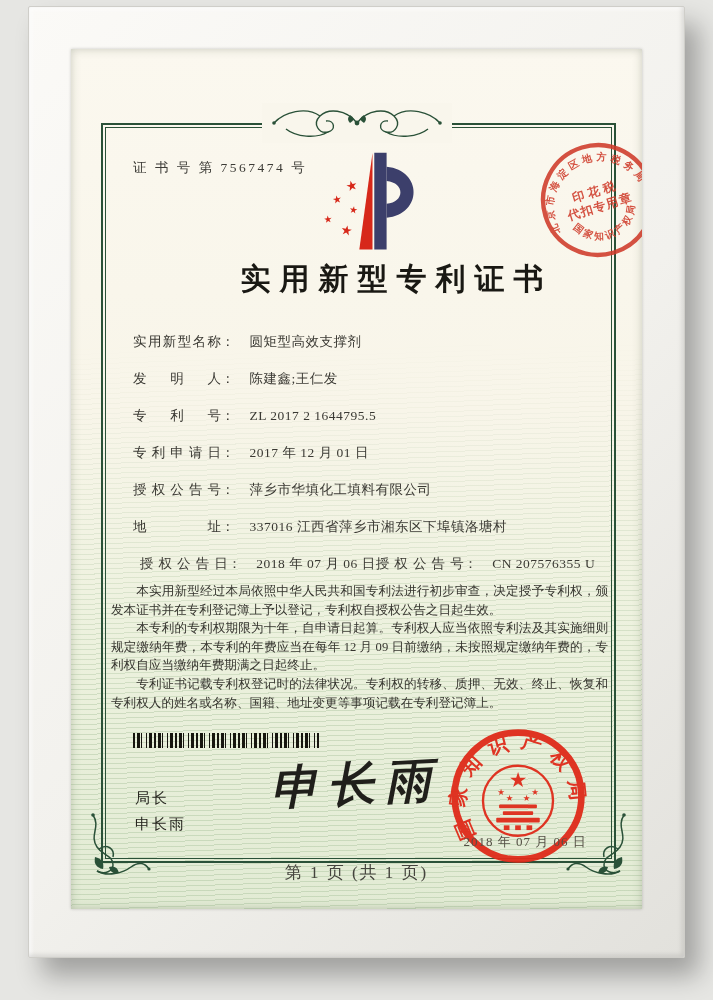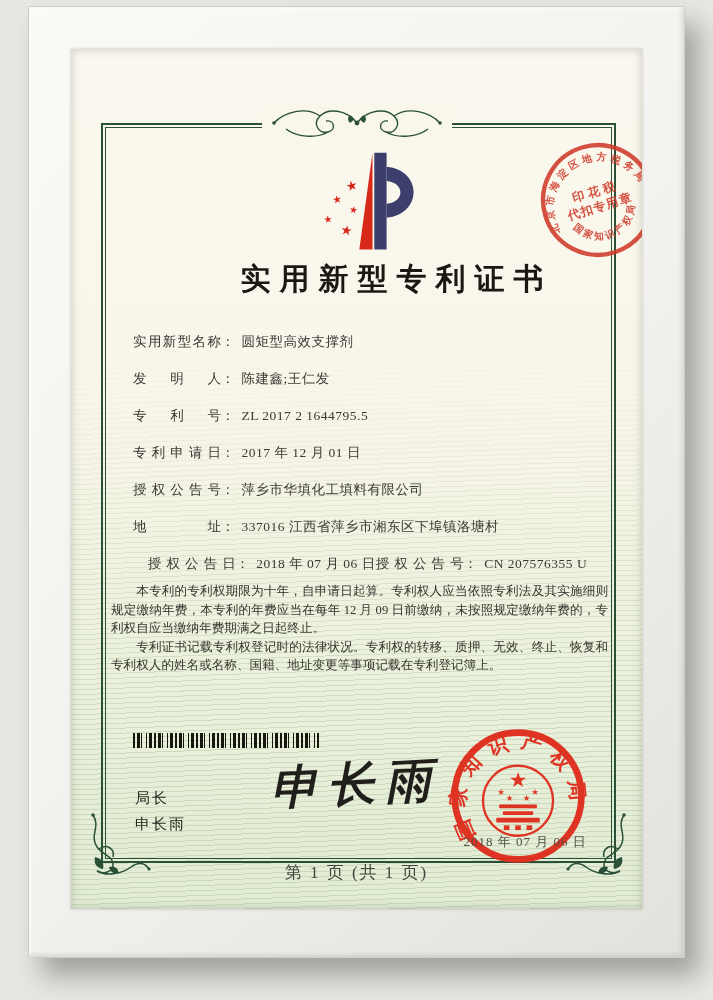--- a/index.html
+++ b/index.html
@@ -42,21 +42,21 @@
   .orn-br{right:12px;bottom:32px;transform:scaleX(-1);}
   
   .cert-line{position:absolute;top:110px;left:62px;font-size:13.5px;letter-spacing:2.5px;color:#3c3b36;}
   .logo{position:absolute;top:94px;left:232px;width:132px;height:118px;}
   .title{position:absolute;top:210px;left:0;width:100%;text-align:center;
     font-size:30px;font-weight:bold;letter-spacing:9px;color:#191813;margin-left:40px;}
   .fields{position:absolute;top:284px;left:62px;right:40px;font-size:13.5px;color:#3a3933;}
   .frow{margin-bottom:19px;display:flex;align-items:baseline;line-height:18px;}
   .flabel{display:inline-block;width:88px;text-align:justify;text-align-last:justify;flex:0 0 88px;}
   .fcolon{margin-right:7px;}
-  .fvalue{letter-spacing:.5px;}
+  .fvalue{letter-spacing:.5px;margin-left:8px;}
   .frow-split{display:flex;justify-content:center;}
   .fcell{display:flex;align-items:baseline;}
   .paras{position:absolute;top:533px;left:40px;right:34px;font-size:12.6px;line-height:18.6px;color:#35342e;text-align:justify;}
   .paras p{margin:0;text-indent:2em;}
   
   .barcode{position:absolute;top:684px;left:62px;width:186px;height:15px;
     background:repeating-linear-gradient(90deg,#17160f 0 2px,transparent 2px 4px,#17160f 4px 7px,transparent 7px 8px,#17160f 8px 9px,transparent 9px 13px,#17160f 13px 14px,transparent 14px 16px,#17160f 16px 19px,transparent 19px 21px);}
   .officer{position:absolute;top:736px;left:64px;font-size:15px;color:#26251f;line-height:26px;letter-spacing:2px;}
   .signature{position:absolute;top:704px;left:150px;width:270px;text-align:center;
     font-size:47px;color:#201f1b;transform:rotate(-3deg);letter-spacing:10px;
@@ -118,20 +118,21 @@
         </g>
         <g fill="#2a5138">
           <path d="M8,44 q10,2 8,12 q-10,-2 -8,-12z"></path>
           <path d="M22,54 q8,-2 10,6 q-8,2 -10,-6z"></path>
           <circle cx="6" cy="2" r="1.8"></circle>
             <circle cx="62" cy="56" r="1.6"></circle>
         </g>
       </svg>
     </div>
 
+    <div class="cert-line">证 书 号 第 7567474 号</div>
 
     <div class="tax-stamp">
       <svg width="122" height="122" viewBox="0 0 100 100">
         <defs>
           <path id="taxTop" d="M14,70 A38.5,38.5 0 1 1 86,70"></path>
           <path id="taxBottom" d="M23,64 A29,29 0 0 0 77,64"></path>
         </defs>
         <circle cx="50" cy="50" r="45" fill="none" stroke="#cf3b2a" stroke-width="3.6"></circle>
         <text font-size="8.2" fill="#cf3b2a" font-weight="bold" letter-spacing="3">
           <textPath href="#taxTop" startOffset="4">北京市海淀区地方税务局</textPath>
@@ -200,20 +201,21 @@
         </span>
         <span class="fcell">
           <span class="flabel">授权公告号</span>
             <span class="fcolon">：</span>
             <span class="fvalue">CN 207576355 U</span>
         </span>
       </div>
     </div>
 
     <div class="paras">
+      <p>本实用新型经过本局依照中华人民共和国专利法进行初步审查，决定授予专利权，颁发本证书并在专利登记簿上予以登记，专利权自授权公告之日起生效。</p>
       <p>本专利的专利权期限为十年，自申请日起算。专利权人应当依照专利法及其实施细则规定缴纳年费，本专利的年费应当在每年 12 月 09 日前缴纳，未按照规定缴纳年费的，专利权自应当缴纳年费期满之日起终止。</p>
       <p>专利证书记载专利权登记时的法律状况。专利权的转移、质押、无效、终止、恢复和专利权人的姓名或名称、国籍、地址变更等事项记载在专利登记簿上。</p>
     </div>
 
     <div class="barcode"></div>
 
     <div class="officer">
       <div>局长</div>
       <div>申长雨</div>
     </div>

